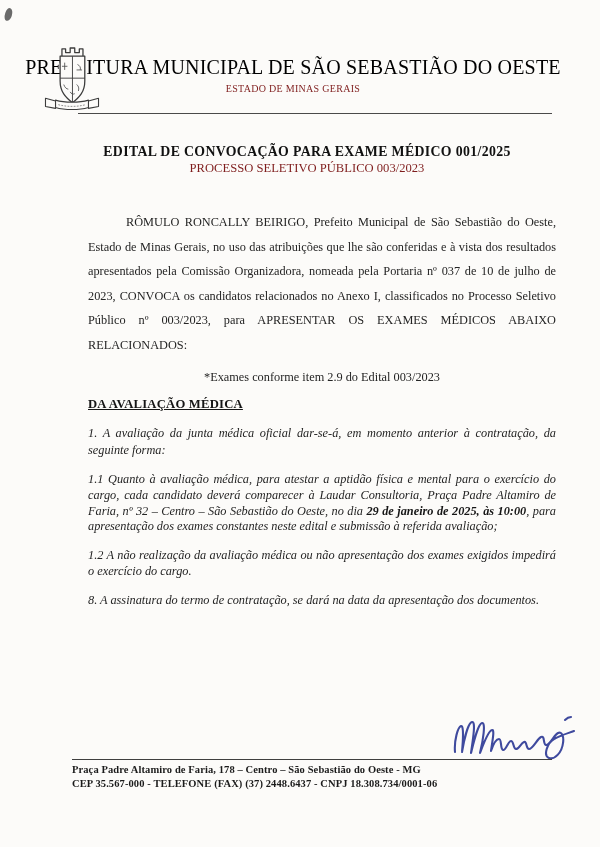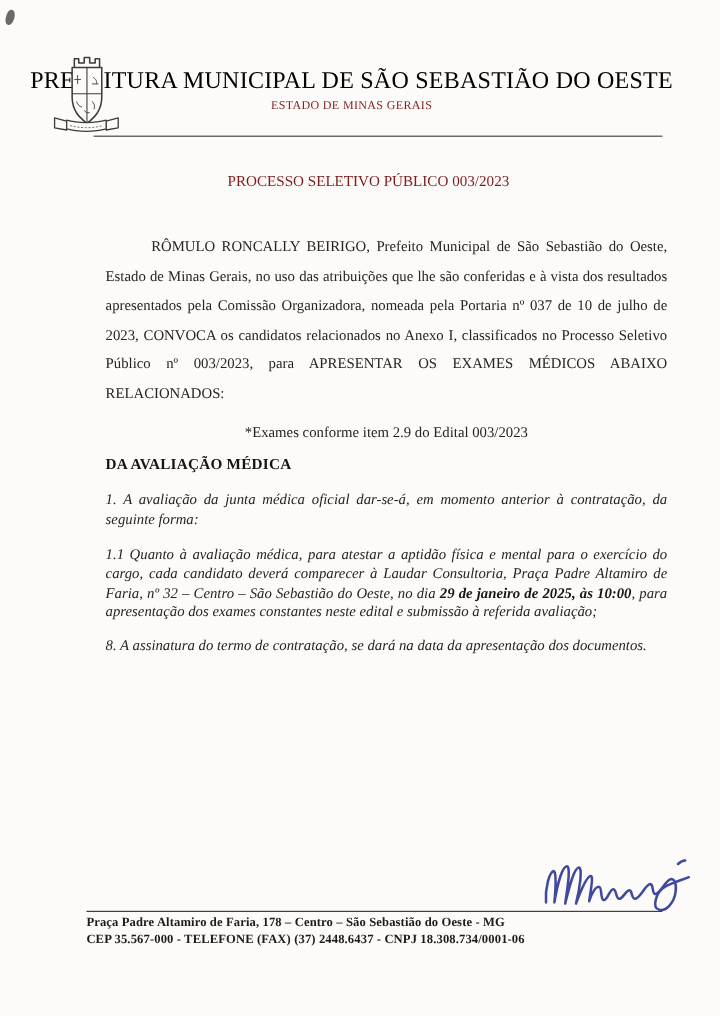--- a/index.html
+++ b/index.html
@@ -26,21 +26,21 @@
   .header-rule { margin:14px 48px 0 78px; border:0; border-top:1.4px solid #4a4a4a; }
 
   .title-block { margin-top:29px; text-align:center; padding-left:14px; }
   .doc-title { font-size:13.8px; font-weight:bold; letter-spacing:.35px; color:#111; line-height:17px; }
   .doc-subtitle { font-size:12.6px; color:#7f1d1d; line-height:16px; }
 
   .content { margin:0 44px 0 88px; text-align:justify; font-size:12.3px; color:#242424; }
   .para-intro { margin:34px 0 0 0; line-height:24.5px; text-indent:38px; }
   .exam-list { margin-top:1px; padding-left:4px; line-height:13.7px; text-align:left; }
   .note { margin-top:13px; text-align:center; }
-  .section-heading { margin-top:12px; font-weight:bold; font-size:12.7px; color:#151515; text-align:left; letter-spacing:.2px; }
+  .section-heading { margin-top:12px; font-weight:bold; font-size:12.7px; color:#151515; text-align:left; letter-spacing:.2px;text-decoration:underline; }
   .para-item { margin:13px 0 0 0; line-height:15.8px;font-style:italic; }
   .para-item.first { line-height:17px; }
   .bold-inline { font-weight:bold; color:#161616; }
 
   .signature { position:absolute; right:20px; top:710px; width:130px; height:54px; }
 
   .footer {
     position:absolute; left:72px; right:48px; top:759px;
     border-top:1.5px solid #3f3f3f;
     padding-top:3px;
@@ -81,35 +81,37 @@
     <path d="M20 66 C30 68.5 40 68.5 50 66" stroke="#6a6a6a" stroke-width="0.8" fill="none" stroke-dasharray="2 1.4"></path>
   </svg>
 
   <div class="header-text">
     <div class="org-line1">PREFEITURA MUNICIPAL DE SÃO SEBASTIÃO DO OESTE</div>
     <div class="org-line2">ESTADO DE MINAS GERAIS</div>
   </div>
   <hr class="header-rule">
 
   <div class="title-block">
+    <div class="doc-title">EDITAL DE CONVOCAÇÃO PARA EXAME MÉDICO 001/2025</div>
     <div class="doc-subtitle">PROCESSO SELETIVO PÚBLICO 003/2023</div>
   </div>
 
   <div class="content">
     <p class="para-intro">RÔMULO RONCALLY BEIRIGO, Prefeito Municipal de São Sebastião do Oeste, Estado de Minas Gerais, no uso das atribuições que lhe são conferidas e à vista dos resultados apresentados pela Comissão Organizadora, nomeada pela Portaria nº 037 de 10 de julho de 2023, CONVOCA os candidatos relacionados no Anexo I, classificados no Processo Seletivo Público nº 003/2023, para APRESENTAR OS EXAMES MÉDICOS ABAIXO RELACIONADOS:</p>
 
 
     <div class="note">*Exames conforme item 2.9 do Edital 003/2023</div>
 
     <div class="section-heading">DA AVALIAÇÃO MÉDICA</div>
 
     <p class="para-item first">1. A avaliação da junta médica oficial dar-se-á, em momento anterior à contratação, da seguinte forma:</p>
 
     <p class="para-item"><span>1.1 Quanto à avaliação médica, para atestar a aptidão física e mental para o exercício do cargo, cada candidato deverá comparecer à Laudar Consultoria, Praça Padre Altamiro de Faria, nº 32 – Centro – São Sebastião do Oeste, no dia </span><span class="bold-inline">29 de janeiro de 2025, às 10:00</span><span>, para apresentação dos exames constantes neste edital e submissão à referida avaliação;</span></p>
 
+    <p class="para-item">1.2 A não realização da avaliação médica ou não apresentação dos exames exigidos impedirá o exercício do cargo.</p>
 
     <p class="para-item">8. A assinatura do termo de contratação, se dará na data da apresentação dos documentos.</p>
   </div>
 
   <svg class="signature" viewBox="0 0 130 54">
     <g fill="none" stroke="#3f4a9e" stroke-width="2.1" stroke-linecap="round" stroke-linejoin="round">
       <path d="M5 42 C4 30 8 17 11 16 C14 15 13 31 12 42
                C14 30 18 13 22 12 C26 11 23 29 21 43
                C24 31 28 14 32 13 C36 12 33 31 30 43
                C33 35 38 21 42 20 C45 19 42 33 41 41

